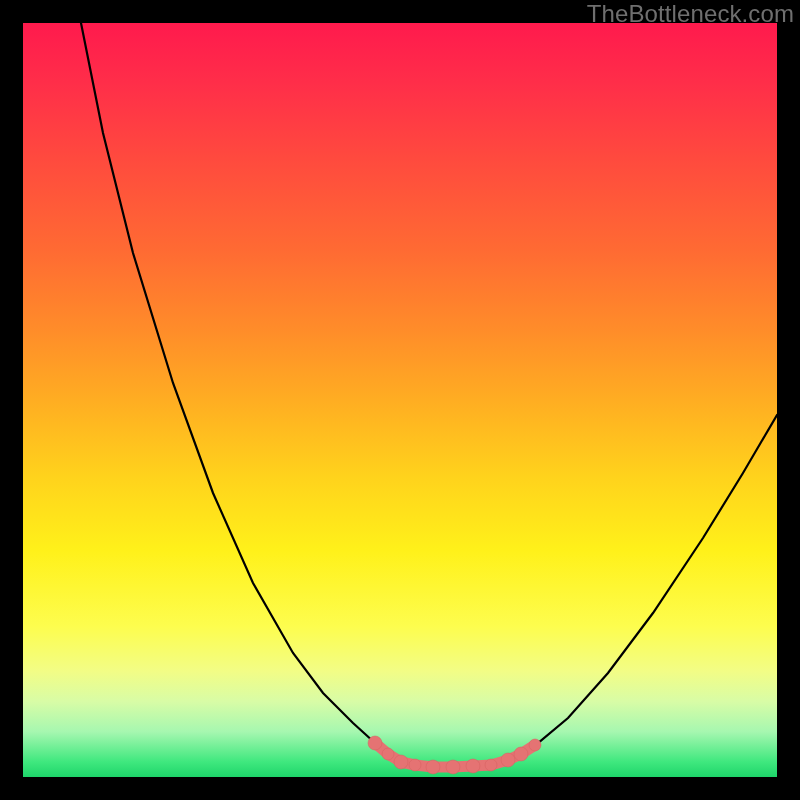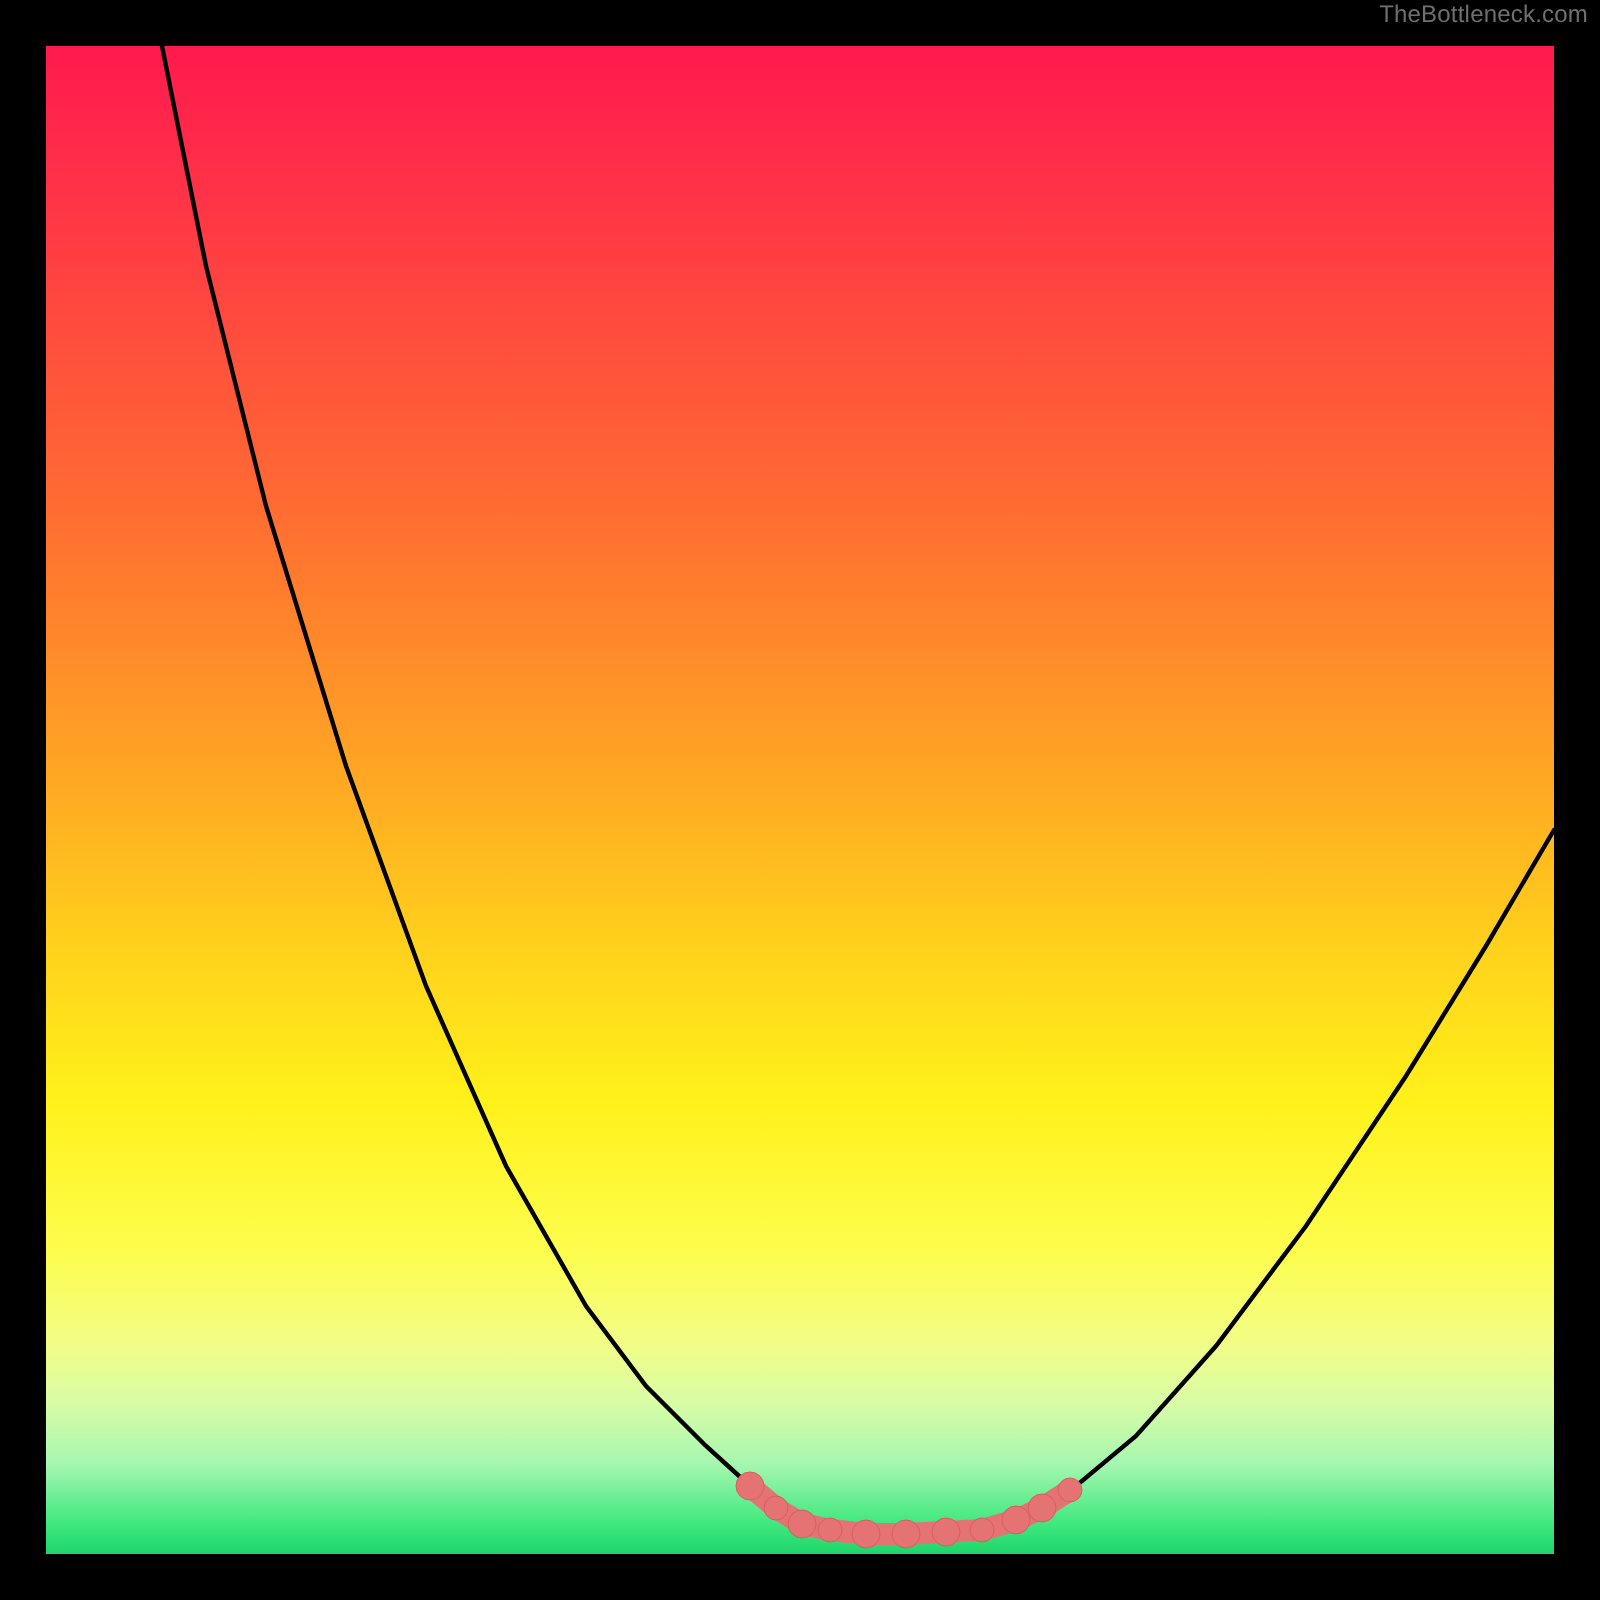--- a/index.html
+++ b/index.html
@@ -39,21 +39,21 @@
       #a6f7b0 94%,
       #3fe87e 98%,
       #1ed56a 100%
     );
   }
   .watermark {
     position: absolute;
     top: 0px;
     right: 6px;
     color: #6f6f6f;
-    font-size: 12px;
+    font-size: 24px;
     letter-spacing: 0.1px;
     user-select: none;
   }
   svg.curve {
     position: absolute;
     inset: 0;
   }
 </style>
 </head>
 <body>

